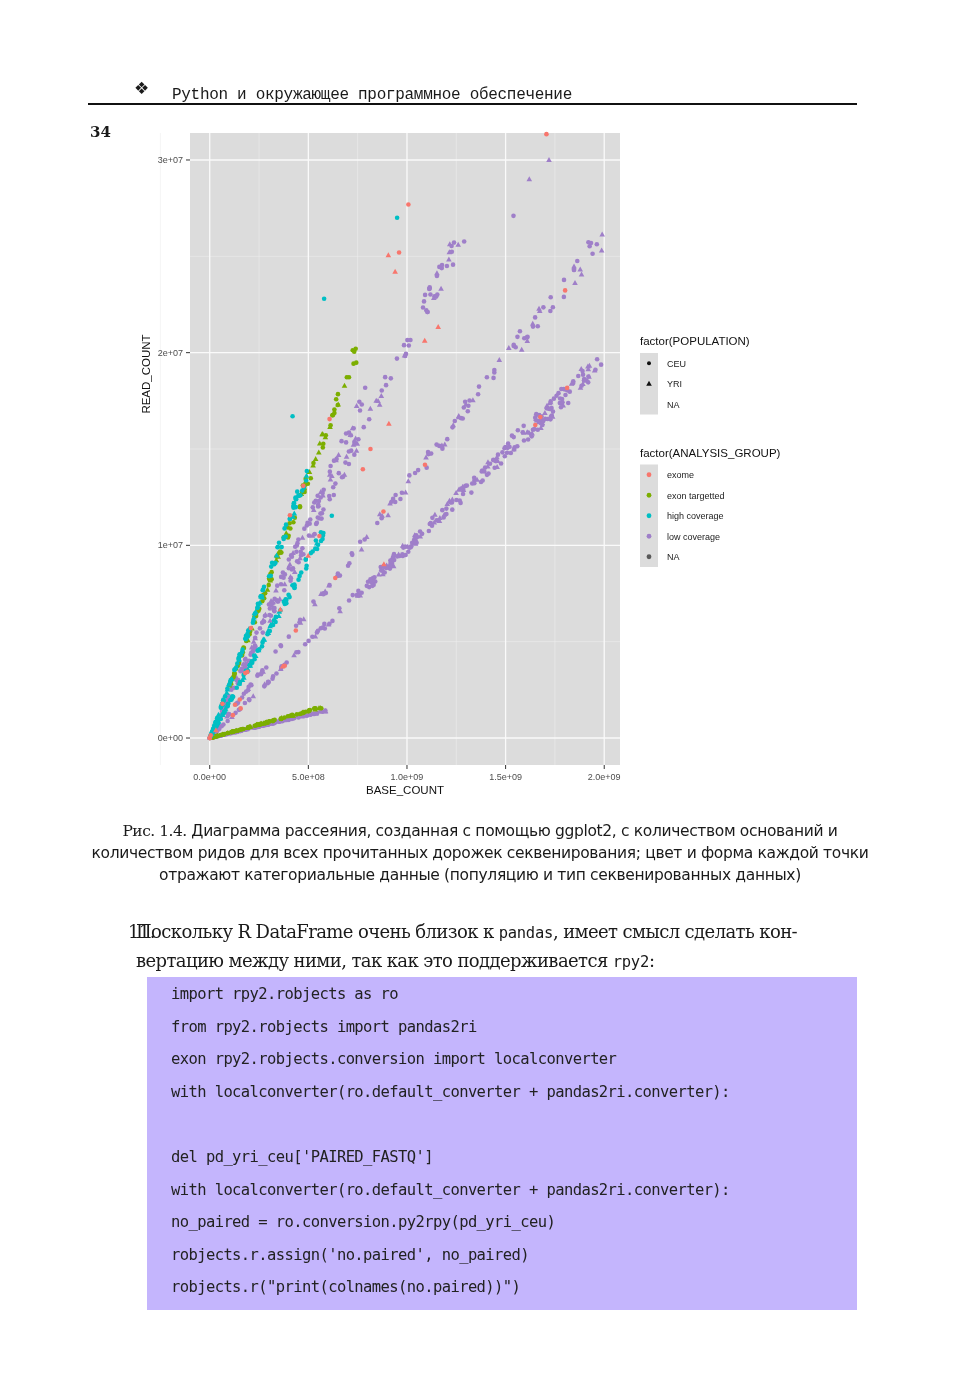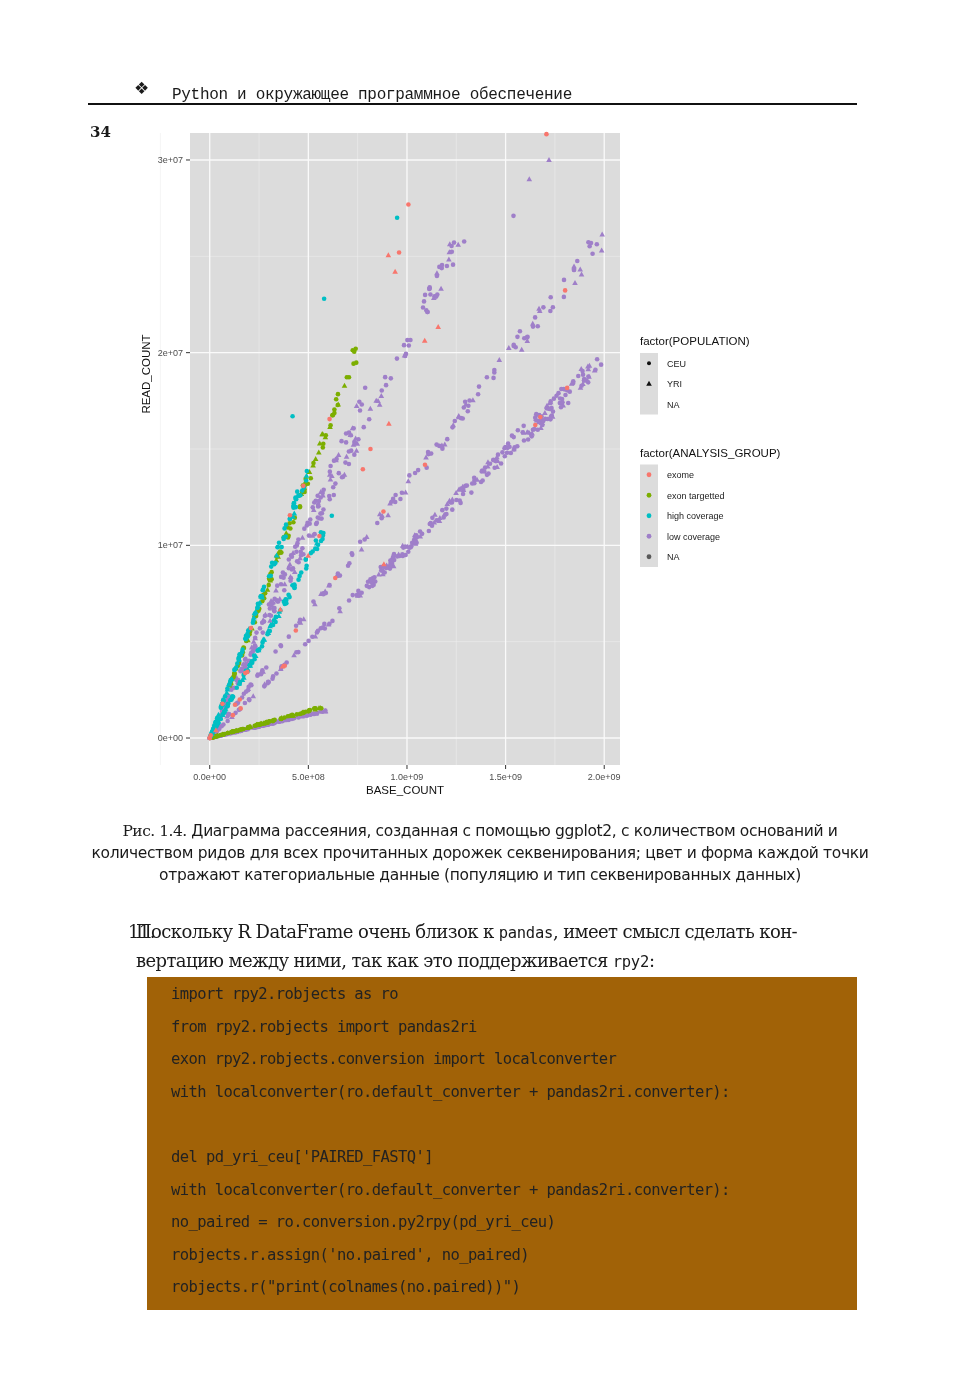--- a/index.html
+++ b/index.html
@@ -9,21 +9,21 @@
   .runhead .orn{position:absolute;left:46px;top:2px;font-size:17px;}
   .runhead .title{position:absolute;left:84px;top:10px;font-family:Liberation Mono, monospace;font-size:16px;letter-spacing:-0.3px;}
   #chart{position:absolute;left:130px;top:125px;width:700px;height:680px;}
   #chart text{font-family:"Liberation Sans",sans-serif;}
   .caption{position:absolute;left:80px;top:820px;width:800px;text-align:center;font-size:15.5px;line-height:22px;letter-spacing:-0.35px;}
   .caption b{font-family:"DejaVu Serif",serif;font-weight:normal;letter-spacing:-0.5px;}
   .para{position:absolute;left:112px;top:918px;width:750px;font-family:"DejaVu Serif",serif;font-size:18px;line-height:27px;letter-spacing:-0.6px;}
   .para .num{position:absolute;left:16px;top:0;}
   .para .txt{margin-left:24px;display:block;}
   .para code{font-family:"DejaVu Sans Mono",monospace;font-size:15.5px;letter-spacing:-0.3px;}
-  .codebox{position:absolute;left:147px;top:977px;width:710px;height:333px;background:#a16207;}
+  .codebox{position:absolute;left:147px;top:977px;width:710px;height:333px;background:#c4b5fd;}
   .codebox .line{position:absolute;left:24px;font-family:"DejaVu Sans Mono",monospace;font-size:15.5px;letter-spacing:-0.6px;color:#222;white-space:pre;}
 </style>
 </head>
 <body>
 
 <div class="runhead">
   <span class="pageno">34</span>
   <span class="orn">❖</span>
   <span class="title">Python и окружающее программное обеспечение</span>
 </div>

